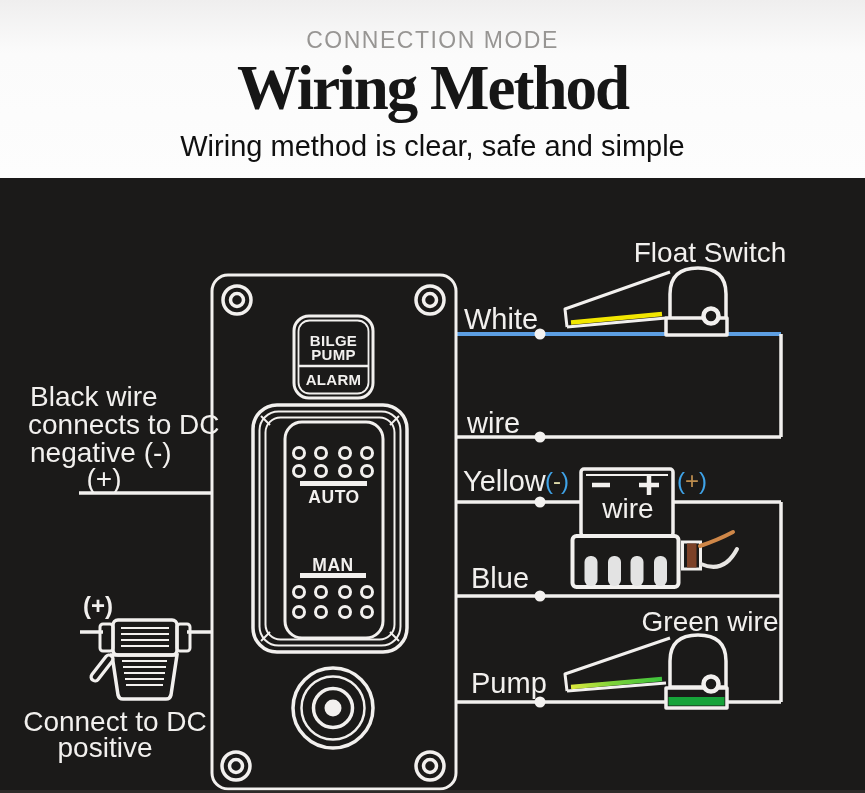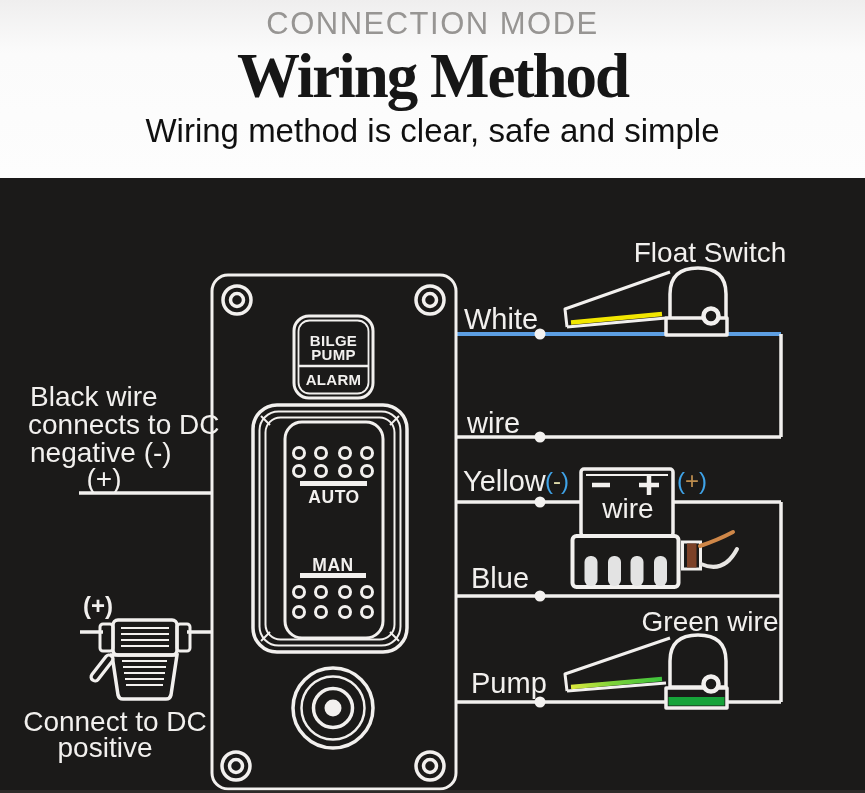--- a/index.html
+++ b/index.html
@@ -1,20 +1,20 @@
 <!DOCTYPE html>
 <html><head>
 <meta charset="utf-8">
 <style>
   html,body{margin:0;padding:0;background:#000;}
   .stage{position:relative;width:865px;height:793px;overflow:hidden;font-family:"Liberation Sans",sans-serif;background:#1b1a19;}
   .header{position:absolute;top:0;left:0;width:865px;height:178px;background:linear-gradient(180deg,#efeeee 0%,#fbfbfb 30%,#fdfdfd 100%);text-align:center;}
-  .eyebrow{padding-top:6px;font-size:31px;letter-spacing:1.5px;color:#979593;font-weight:400;}
+  .eyebrow{padding-top:27px;font-size:23px;letter-spacing:1.5px;color:#979593;font-weight:400;}
   .title{margin:2px 0 0 0;font-size:63px;font-weight:bold;letter-spacing:-2px;color:#161616;line-height:1.04;font-family:Liberation Serif, serif;}
-  .subtitle{margin-top:2px;font-size:33px;color:#101010;}
+  .subtitle{margin-top:8px;font-size:29px;color:#101010;}
   .diagram{position:absolute;top:178px;left:0;width:865px;height:615px;background:#1b1a19;}
   svg{display:block;}
   svg text{font-family:"Liberation Sans",sans-serif;fill:#f2f0ee;}
   .lbl{font-size:29px;}
   .note{font-size:28px;}
   .marker{font-size:24px;}
   .badge-t{font-size:15px;font-weight:bold;letter-spacing:.3px;}
   .rocker-t{font-size:17.5px;font-weight:bold;letter-spacing:.5px;}
   .dev-t{font-size:28px;}
 </style>

